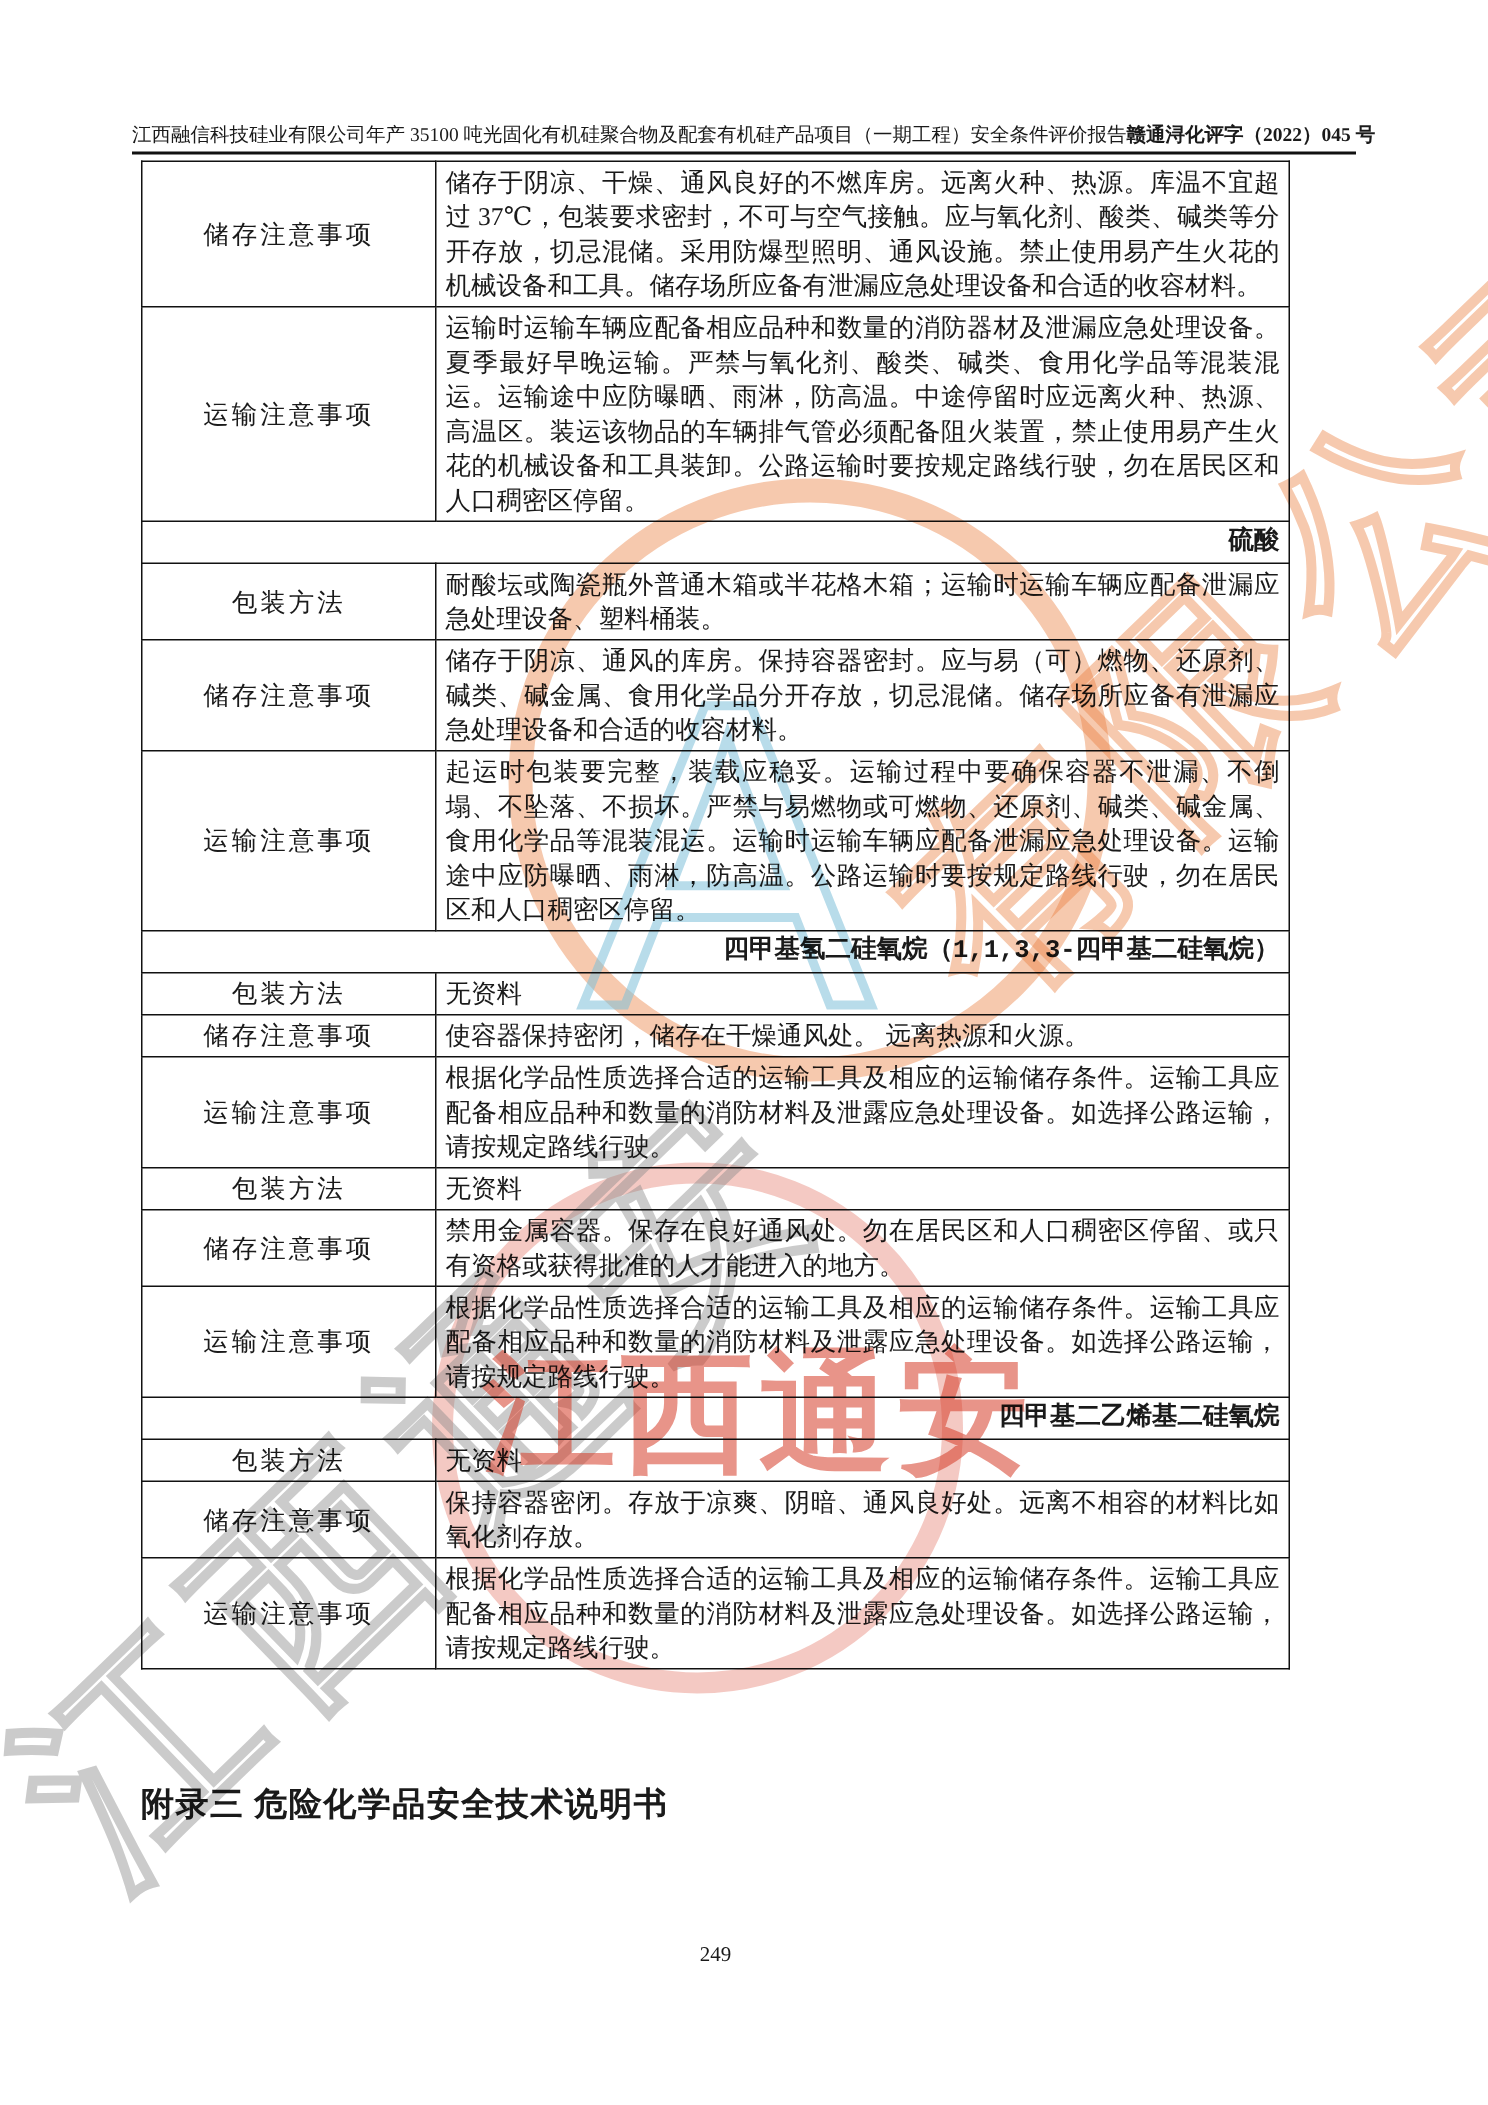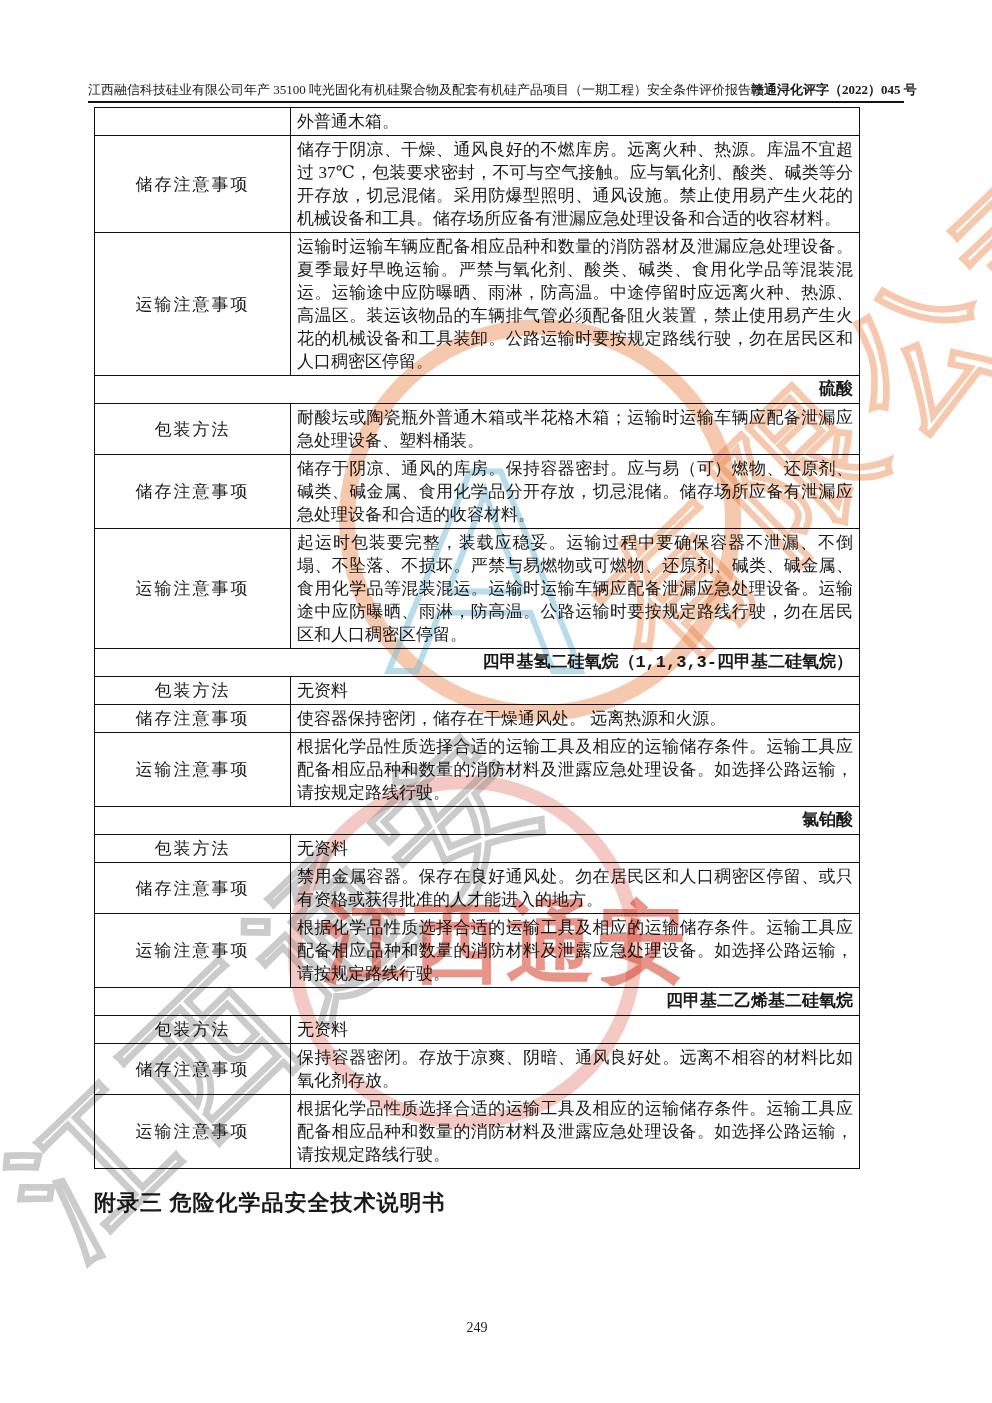--- a/index.html
+++ b/index.html
@@ -63,21 +63,20 @@
     font-size: 22px;
     font-weight: bold;
     letter-spacing: 1px;
   }
   .page-number {
     position: absolute;
     left: 94px; top: 1296px;
     width: 766px;
     text-align: center;
     font-size: 14px;
-    margin-top: 24px;
   }
   
   .wm {
     position: absolute;
     inset: 0;
     pointer-events: none;
     mix-blend-mode: multiply;
   }
   .wm * { pointer-events: none; }
   .wm-svg { position: absolute; left: 0; top: 0; }
@@ -132,24 +131,20 @@
 
   <div class="doc-header">
     <span class="doc-title">江西融信科技硅业有限公司年产 35100 吨光固化有机硅聚合物及配套有机硅产品项目（一期工程）安全条件评价报告</span>
     <span class="doc-no">赣通浔化评字（2022）045 号</span>
   </div>
 
   <div class="tbl-wrap">
     <table class="precautions">
       <tbody>
           <tr>
-            <td class="label-cell"></td>
-            <td class="content-cell">外普通木箱。</td>
-          </tr>
-          <tr>
             <td class="label-cell">储存注意事项</td>
             <td class="content-cell">储存于阴凉、干燥、通风良好的不燃库房。远离火种、热源。库温不宜超过 37℃，包装要求密封，不可与空气接触。应与氧化剂、酸类、碱类等分开存放，切忌混储。采用防爆型照明、通风设施。禁止使用易产生火花的机械设备和工具。储存场所应备有泄漏应急处理设备和合适的收容材料。</td>
           </tr>
           <tr>
             <td class="label-cell">运输注意事项</td>
             <td class="content-cell">运输时运输车辆应配备相应品种和数量的消防器材及泄漏应急处理设备。夏季最好早晚运输。严禁与氧化剂、酸类、碱类、食用化学品等混装混运。运输途中应防曝晒、雨淋，防高温。中途停留时应远离火种、热源、高温区。装运该物品的车辆排气管必须配备阻火装置，禁止使用易产生火花的机械设备和工具装卸。公路运输时要按规定路线行驶，勿在居民区和人口稠密区停留。</td>
           </tr>
           <tr>
             <td colspan="2" class="section-cell">硫酸</td>
           </tr>
@@ -172,23 +167,20 @@
             <td class="label-cell">包装方法</td>
             <td class="content-cell">无资料</td>
           </tr>
           <tr>
             <td class="label-cell">储存注意事项</td>
             <td class="content-cell">使容器保持密闭，储存在干燥通风处。 远离热源和火源。</td>
           </tr>
           <tr>
             <td class="label-cell">运输注意事项</td>
             <td class="content-cell">根据化学品性质选择合适的运输工具及相应的运输储存条件。运输工具应配备相应品种和数量的消防材料及泄露应急处理设备。如选择公路运输，请按规定路线行驶。</td>
-          </tr>
-          <tr>
-            <td colspan="2" class="section-cell">氯铂酸</td>
           </tr>
           <tr>
             <td class="label-cell">包装方法</td>
             <td class="content-cell">无资料</td>
           </tr>
           <tr>
             <td class="label-cell">储存注意事项</td>
             <td class="content-cell">禁用金属容器。保存在良好通风处。勿在居民区和人口稠密区停留、或只有资格或获得批准的人才能进入的地方。</td>
           </tr>
           <tr>

